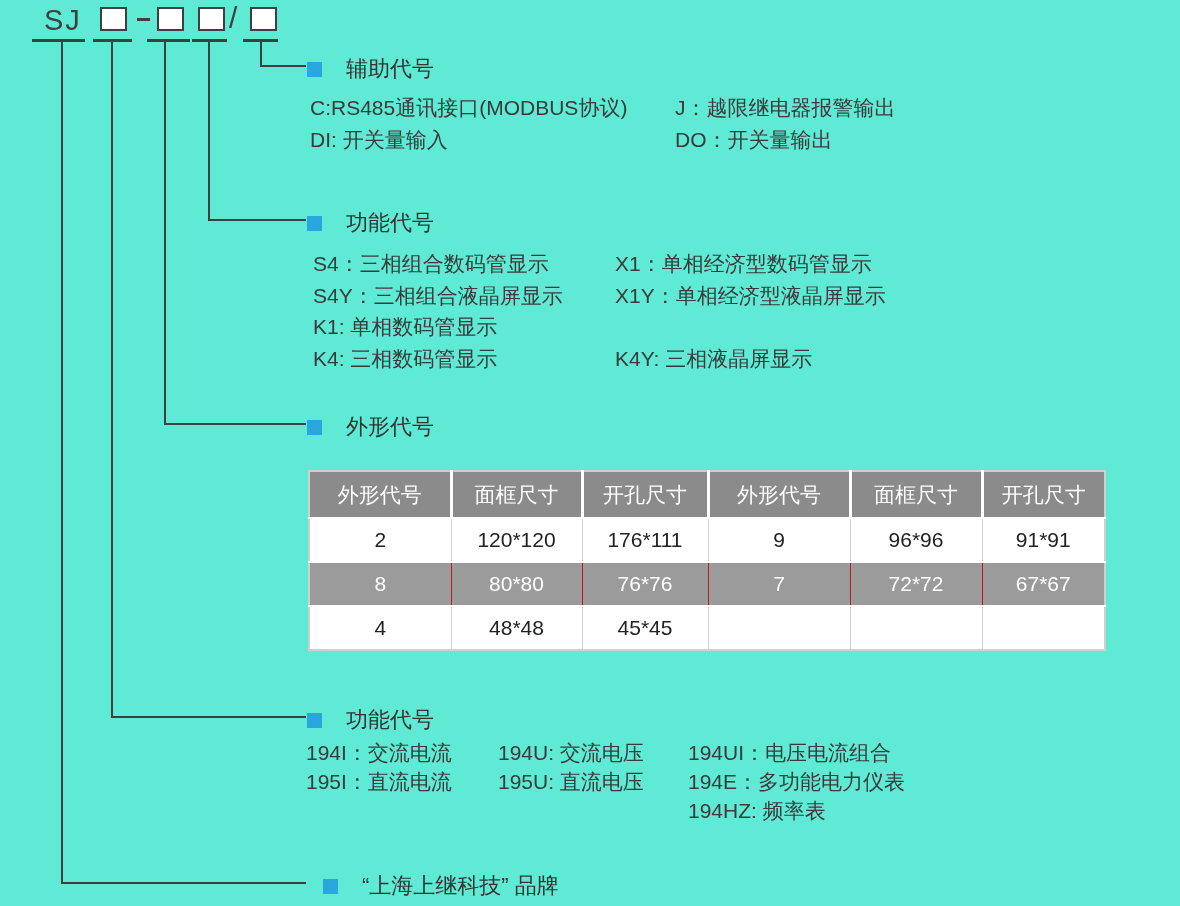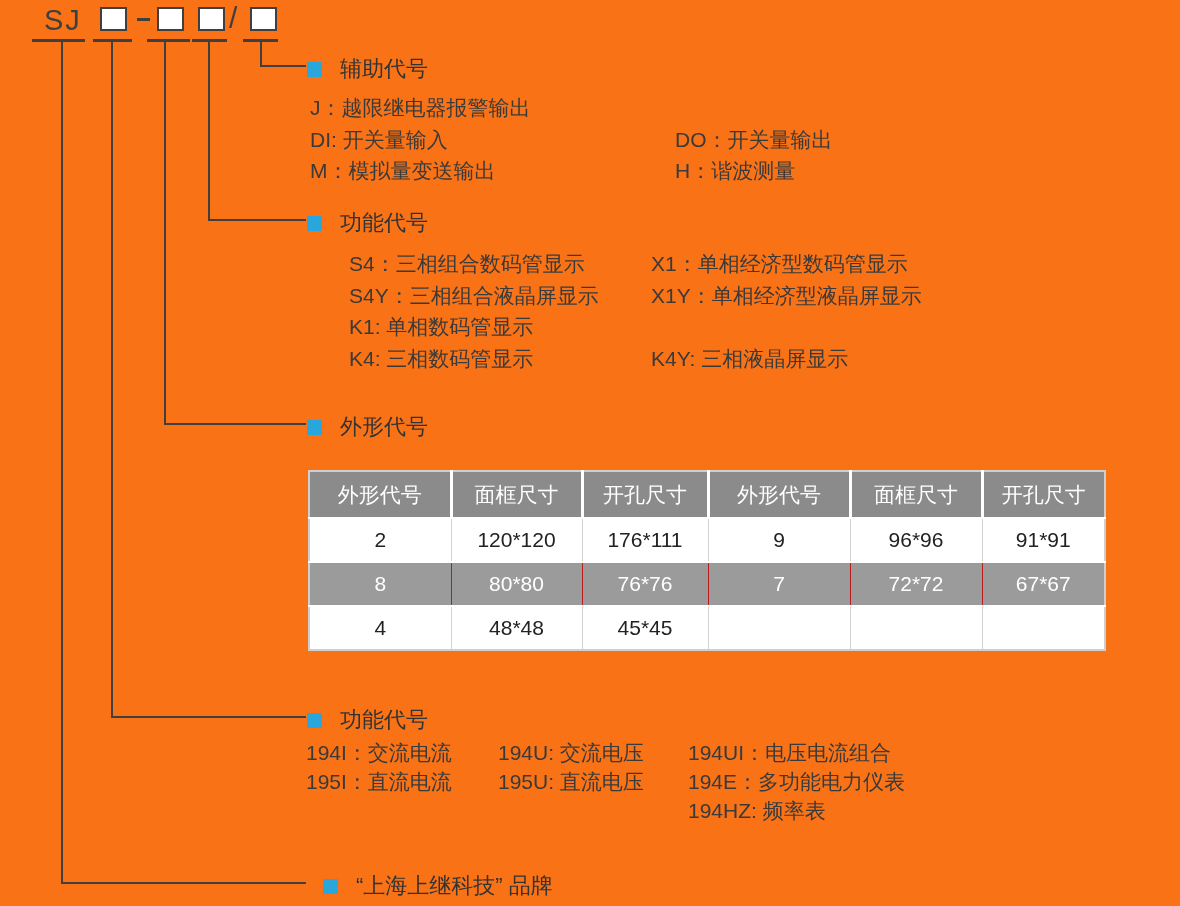--- a/index.html
+++ b/index.html
@@ -1,40 +1,40 @@
 <!DOCTYPE html>
 <html><head>
 <meta charset="utf-8">
 <style>
   html,body{margin:0;padding:0;background:#fff;}
   body{font-family:"Liberation Sans","DejaVu Sans",sans-serif;color:#3a3a3a;}
-  #canvas{position:relative;width:1180px;height:906px;background:#f97316;overflow:hidden;}
+  #canvas{position:relative;width:1180px;height:906px;background:#5eead4;overflow:hidden;}
 
   
   .sj{position:absolute;left:44px;top:4px;font-size:29px;letter-spacing:2px;color:#3f3f3f;font-weight:500;}
   .mbox{position:absolute;top:7px;width:27px;height:24px;border:2px solid #3f3f3f;box-sizing:border-box;background:#fff;}
   .mdash{position:absolute;left:137px;top:18px;width:13px;height:3px;background:#3f3f3f;}
   .mslash{position:absolute;left:229px;top:1px;font-size:30px;color:#3f3f3f;}
 
   
   .bar{position:absolute;top:39px;height:3px;background:#3f3f3f;}
 
   
   .elbow{position:absolute;top:40px;border-left:2px solid #3f3f3f;border-bottom:2px solid #3f3f3f;box-sizing:border-box;}
 
   
-  .title{position:absolute;display:flex;align-items:center;gap:18px;font-size:22px;color:#333;white-space:nowrap;}
+  .title{position:absolute;display:flex;align-items:center;gap:24px;font-size:22px;color:#333;white-space:nowrap;}
   .bullet{width:15px;height:15px;background:#29a7dd;flex:0 0 auto;}
 
   
   .rows{position:absolute;font-size:21px;color:#3a3a3a;white-space:nowrap;}
   .row{display:flex;}
   .aux .row{height:31.5px;line-height:31.5px;}
   .aux .c1{width:365px;}
-  .disp .row{height:31.7px;line-height:31.7px;margin-left:36px;}
+  .disp .row{height:31.7px;line-height:31.7px;}
   .disp .c1{width:302px;}
   .meter .row{height:29px;line-height:29px;}
   .meter .c1{width:192px;}
   .meter .c2{width:190px;}
 
   
   table.sizes{position:absolute;left:308px;top:470px;border-collapse:collapse;table-layout:fixed;
               font-size:21px;text-align:center;border:2px solid #cfcfcf;}
   table.sizes td{padding:0;overflow:hidden;}
   tr.thead td{background:#8b8b8b;color:#ffffff;height:45px;border-left:3px solid #ffffff;border-bottom:2px solid #ffffff;}
@@ -67,29 +67,26 @@
   <div class="elbow" style="left:164px;width:142px;height:385px"></div>
   <div class="elbow" style="left:111px;width:195px;height:678px"></div>
   <div class="elbow" style="left:61px;width:245px;height:844px"></div>
 
   <div class="title" style="left:307px;top:54px">
     <span class="bullet"></span>
     <span>辅助代号</span>
   </div>
   <div class="rows aux" style="left:310px;top:92px">
     <div class="row">
+      <span class="c1">C:RS485通讯接口(MODBUS协议)</span>
       <span>J：越限继电器报警输出</span>
     </div>
     <div class="row">
       <span class="c1">DI: 开关量输入</span>
       <span>DO：开关量输出</span>
-    </div>
-    <div class="row">
-      <span class="c1">M：模拟量变送输出</span>
-      <span>H：谐波测量</span>
     </div>
   </div>
 
   <div class="title" style="left:307px;top:208px">
     <span class="bullet"></span>
     <span>功能代号</span>
   </div>
   <div class="rows disp" style="left:313px;top:248px">
     <div class="row">
       <span class="c1">S4：三相组合数码管显示</span>

